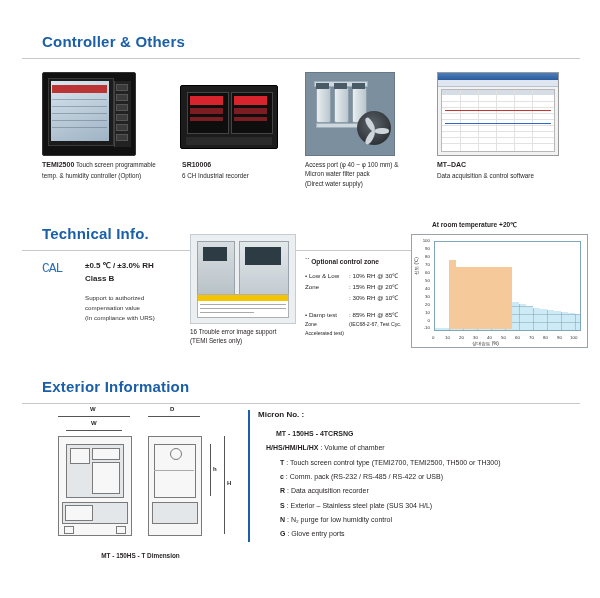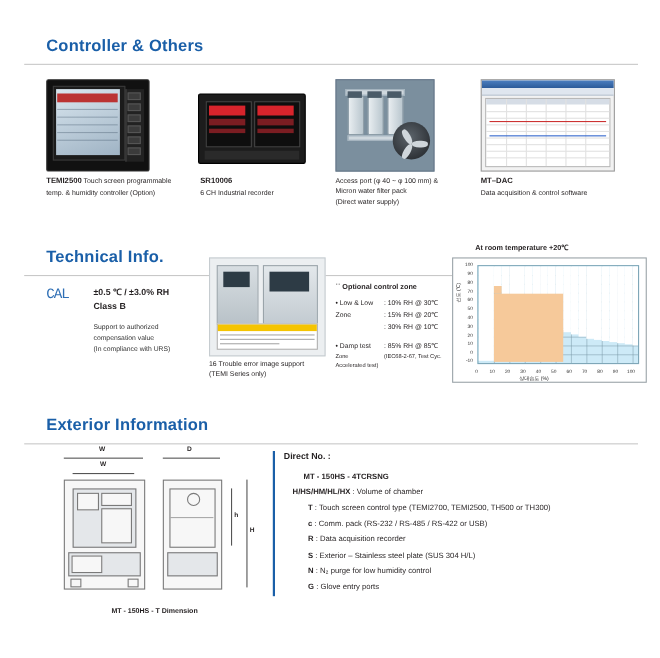--- a/index.html
+++ b/index.html
@@ -385,21 +385,21 @@
   <div class="arv" style="left:162px;top:34px;height:52px;"></div>
   <div class="lbl" style="left:165px;top:56px;">h</div>
   <div class="arv" style="left:176px;top:26px;height:98px;"></div>
   <div class="lbl" style="left:179px;top:70px;">H</div>
 </div>
 <div class="abs caption-center" style="left:48px;top:552px;width:185px;">MT - 150HS - T Dimension</div>
 
 <div class="abs" style="left:248px;top:410px;width:330px;">
   <div style="position:relative;padding-left:10px;">
     <div class="bluebar"></div>
-    <div class="prodno">Direct No. :</div>
+    <div class="prodno">Micron No. :</div>
     <div style="height:8px;"></div>
     <div class="order-list">
       <div style="padding-left:18px;font-weight:bold;">MT - 150HS - 4TCRSNG</div>
       <div style="padding-left:8px;">
         <b>H/HS/HM/HL/HX</b><span> :  Volume of chamber</span>
       </div>
       <div style="padding-left:22px;"><b>T</b>&nbsp;<span>: Touch screen control type (TEMI2700, TEMI2500, TH500 or TH300)</span></div>
       <div style="padding-left:22px;"><b>c</b>&nbsp;<span>: Comm. pack (RS-232 / RS-485 / RS-422 or USB)</span></div>
       <div style="padding-left:22px;"><b>R</b>&nbsp;<span>: Data acquisition recorder</span></div>
       <div style="padding-left:22px;"><b>S</b>&nbsp;<span>: Exterior – Stainless steel plate (SUS 304 H/L)</span></div>

